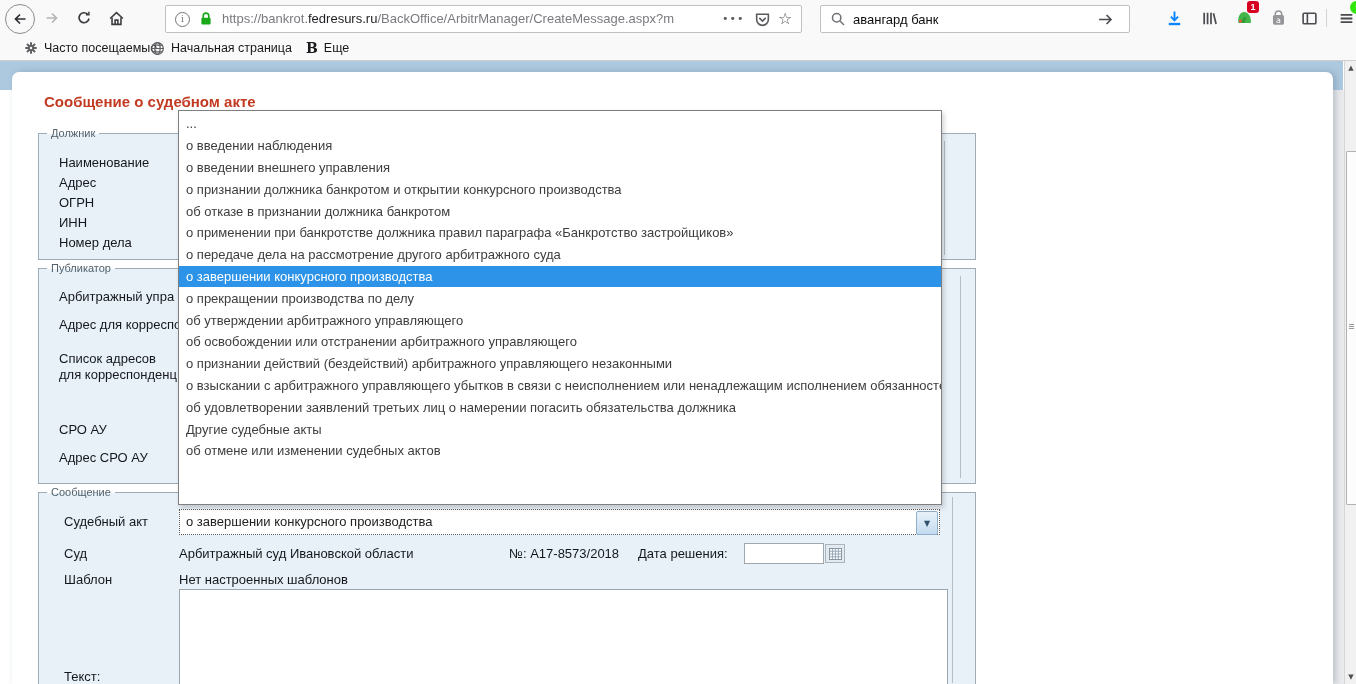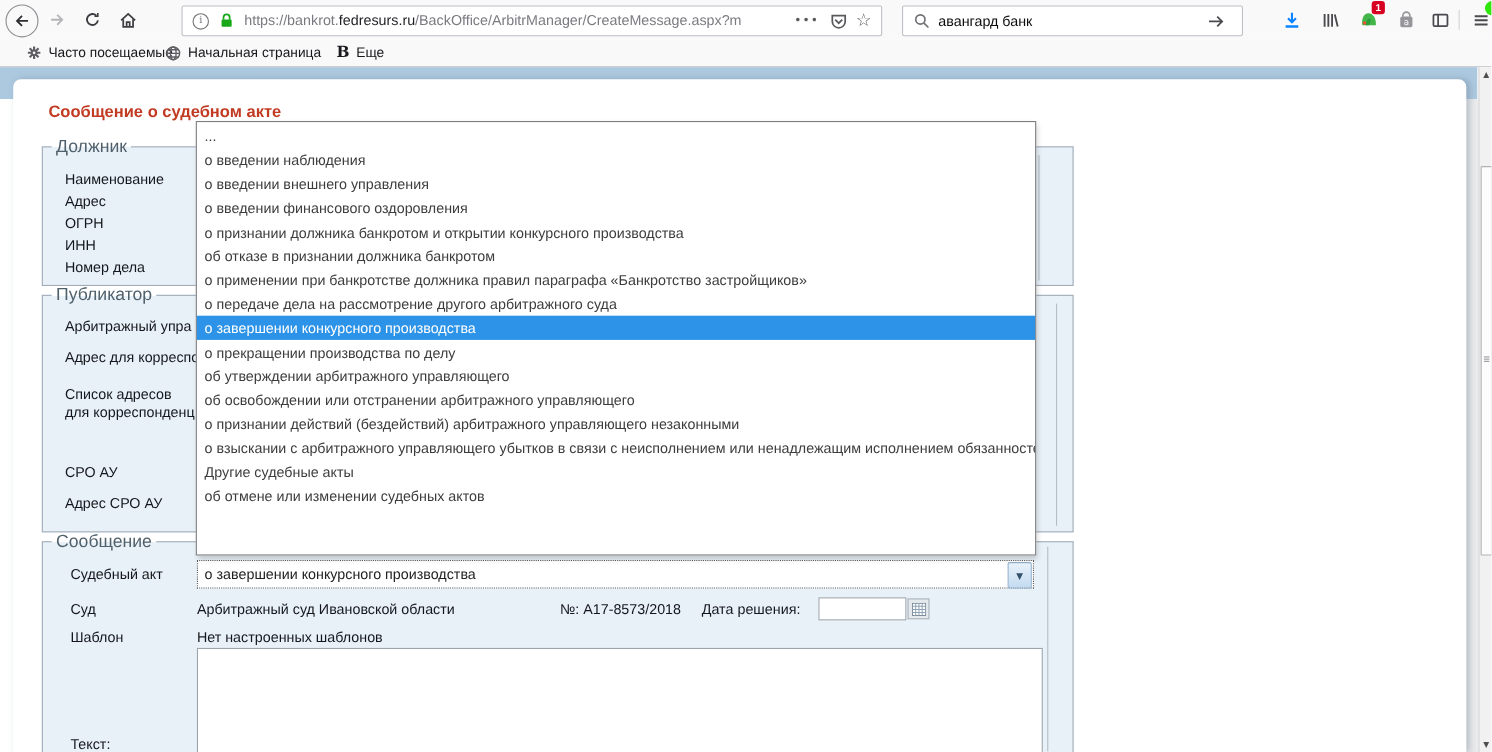--- a/index.html
+++ b/index.html
@@ -35,21 +35,21 @@
   .scrollbar{position:absolute;left:1344px;top:61px;width:12px;height:623px;background:#f1f1f2;border-left:1px solid #d6d6d8;}
   .sb-thumb{position:absolute;left:1px;top:90px;width:9px;height:352px;background:#fcfcfc;border:1px solid #b2b2b5;border-radius:1px;}
   .sb-grip{position:absolute;left:1px;top:50%;width:5px;margin-top:-4px;margin-left:1px;
            border-top:1px solid #9a9a9e;border-bottom:1px solid #9a9a9e;height:3px;}
   .sb-grip:before{content:"";position:absolute;left:0;top:1px;width:100%;border-top:1px solid #9a9a9e;}
   .sb-arrow{position:absolute;left:0;width:12px;text-align:center;font-size:7px;color:#4f4f52;font-family:"DejaVu Sans",sans-serif;}
 
   
   .title{position:absolute;left:44px;top:93px;font-size:15px;font-weight:bold;color:#c23a21;}
   .fs{position:absolute;background:#e9f1f8;border:1px solid #a0adb8;}
-  .fs-legend{position:absolute;top:-8px;left:8px;font-size:16px;line-height:15px;color:#50616c;padding:0 4px;
+  .fs-legend{position:absolute;top:-8px;left:8px;font-size:11px;line-height:15px;color:#50616c;padding:0 4px;
              background:linear-gradient(to bottom,#ffffff 0 53%,#e9f1f8 53% 100%);}
   .flabel{position:absolute;left:20px;font-size:13px;color:#14181c;white-space:pre-line;line-height:16px;}
   .deb-list .flabel:nth-child(1){top:21px;} .deb-list .flabel:nth-child(2){top:41px;}
   .deb-list .flabel:nth-child(3){top:61px;text-align:right;} .deb-list .flabel:nth-child(4){top:81px;}
   .deb-list .flabel:nth-child(5){top:101px;}
   .pub-list .flabel:nth-child(1){top:20px;} .pub-list .flabel:nth-child(2){top:48px;}
   .pub-list .flabel:nth-child(3){top:82px;} .pub-list .flabel:nth-child(4){top:153px;text-align:center;}
   .pub-list .flabel:nth-child(5){top:181px;}
   .ctrl-edge{position:absolute;width:1px;background:#b4bec7;}
 
@@ -281,28 +281,28 @@
   </div>
 
   <div class="ctrl-edge" style="left:944px;top:141px;height:114px;"></div>
   <div class="ctrl-edge" style="left:960px;top:276px;height:202px;"></div>
   <div class="ctrl-edge" style="left:952px;top:497px;height:186px;"></div>
 
   <div class="listbox">
       <div class="dd-option">...</div>
       <div class="dd-option">о введении наблюдения</div>
       <div class="dd-option">о введении внешнего управления</div>
-      <div class="dd-option">о введении финансового оздоровления</div>
       <div class="dd-option">о признании должника банкротом и открытии конкурсного производства</div>
       <div class="dd-option">об отказе в признании должника банкротом</div>
       <div class="dd-option">о применении при банкротстве должника правил параграфа «Банкротство застройщиков»</div>
       <div class="dd-option">о передаче дела на рассмотрение другого арбитражного суда</div>
       <div class="dd-option selected">о завершении конкурсного производства</div>
       <div class="dd-option">о прекращении производства по делу</div>
       <div class="dd-option">об утверждении арбитражного управляющего</div>
       <div class="dd-option">об освобождении или отстранении арбитражного управляющего</div>
       <div class="dd-option">о признании действий (бездействий) арбитражного управляющего незаконными</div>
       <div class="dd-option">о взыскании с арбитражного управляющего убытков в связи с неисполнением или ненадлежащим исполнением обязанностей</div>
+      <div class="dd-option">об удовлетворении заявлений третьих лиц о намерении погасить обязательства должника</div>
       <div class="dd-option">Другие судебные акты</div>
       <div class="dd-option">об отмене или изменении судебных актов</div>
     </div>
 
 </div>
 
 </body></html>

